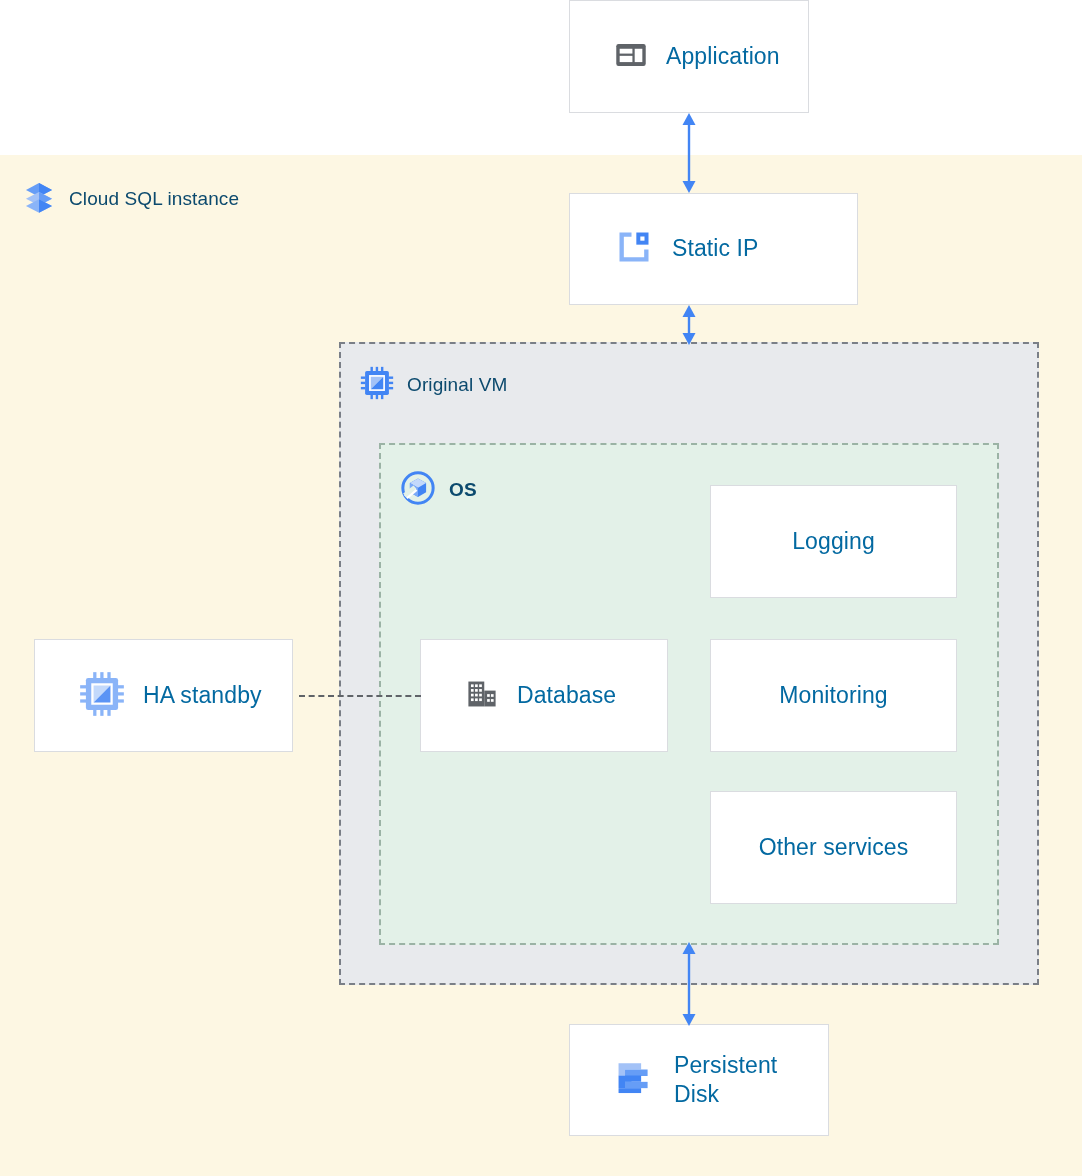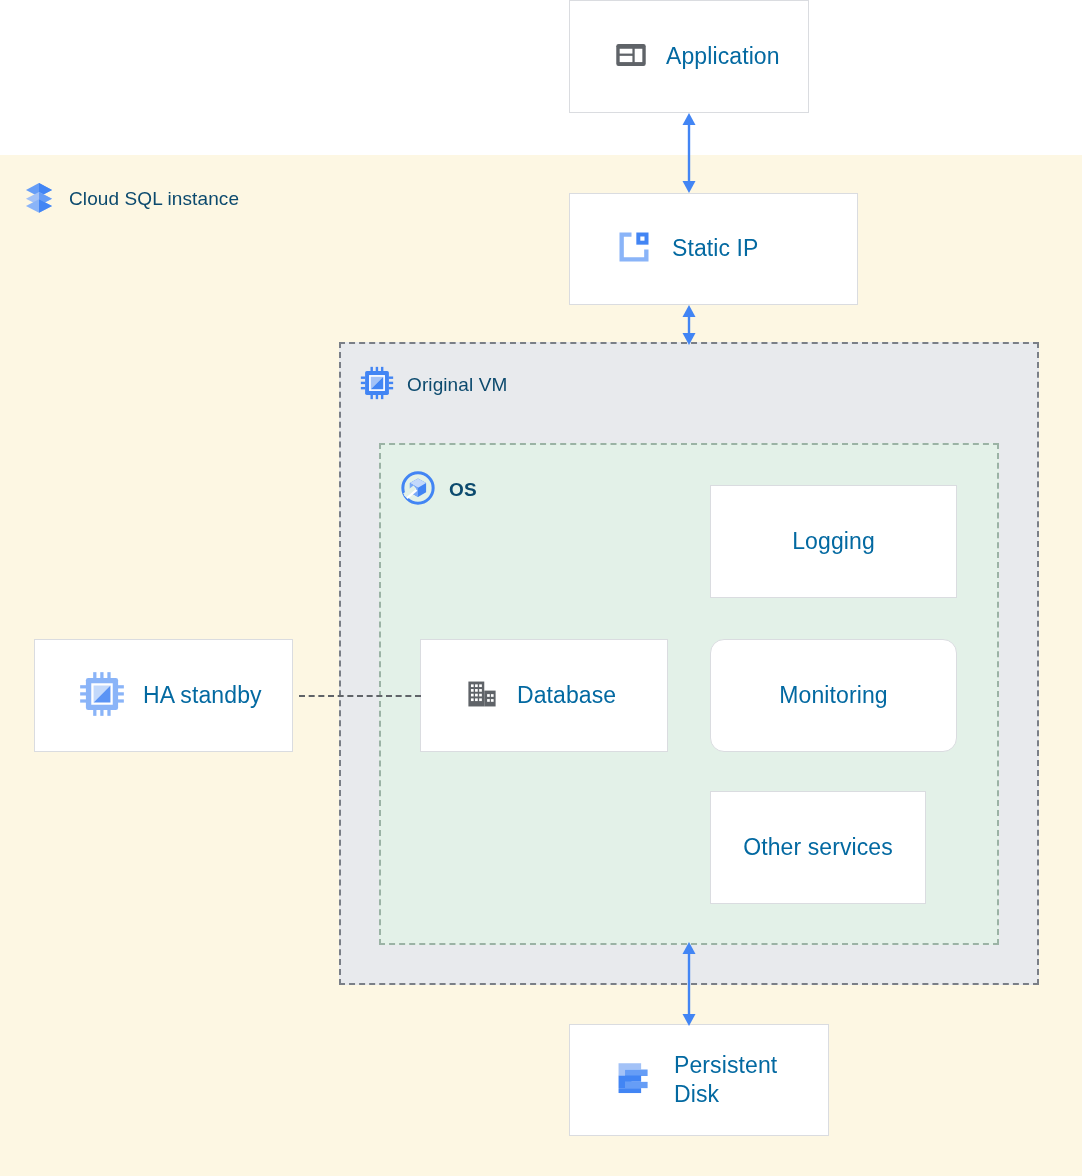--- a/index.html
+++ b/index.html
@@ -81,22 +81,22 @@
     color: #0369a1;
     line-height: 1.28;
     letter-spacing: .1px;
   }
   .node.plain { justify-content: center; }
   .node.iconed { justify-content: flex-start; padding-left: 44px; }
 
   .node-app        { left: 569px; top: 0px;    width: 240px; height: 113px; }
   .node-staticip   { left: 569px; top: 193px;  width: 289px; height: 112px; }
   .node-logging    { left: 710px; top: 485px;  width: 247px; height: 113px; }
-  .node-monitoring { left: 710px; top: 639px;  width: 247px; height: 113px; border-radius: 14px; }
-  .node-other      { left: 710px; top: 791px;  width: 216px; height: 113px; }
+  .node-monitoring { left: 710px; top: 639px;  width: 247px; height: 113px; }
+  .node-other      { left: 710px; top: 791px;  width: 247px; height: 113px; }
   .node-database   { left: 420px; top: 639px;  width: 248px; height: 113px; padding-left: 30px; }
   .node-ha         { left: 34px;  top: 639px;  width: 259px; height: 113px; padding-left: 38px; }
   .node-pd         { left: 569px; top: 1024px; width: 260px; height: 112px; padding-left: 42px; }
   .node-pd .node-text { line-height: 1.26; }
 
   
   .icon { position: relative; flex: none; display: block; }
 
   
   .conn { position: absolute; }

